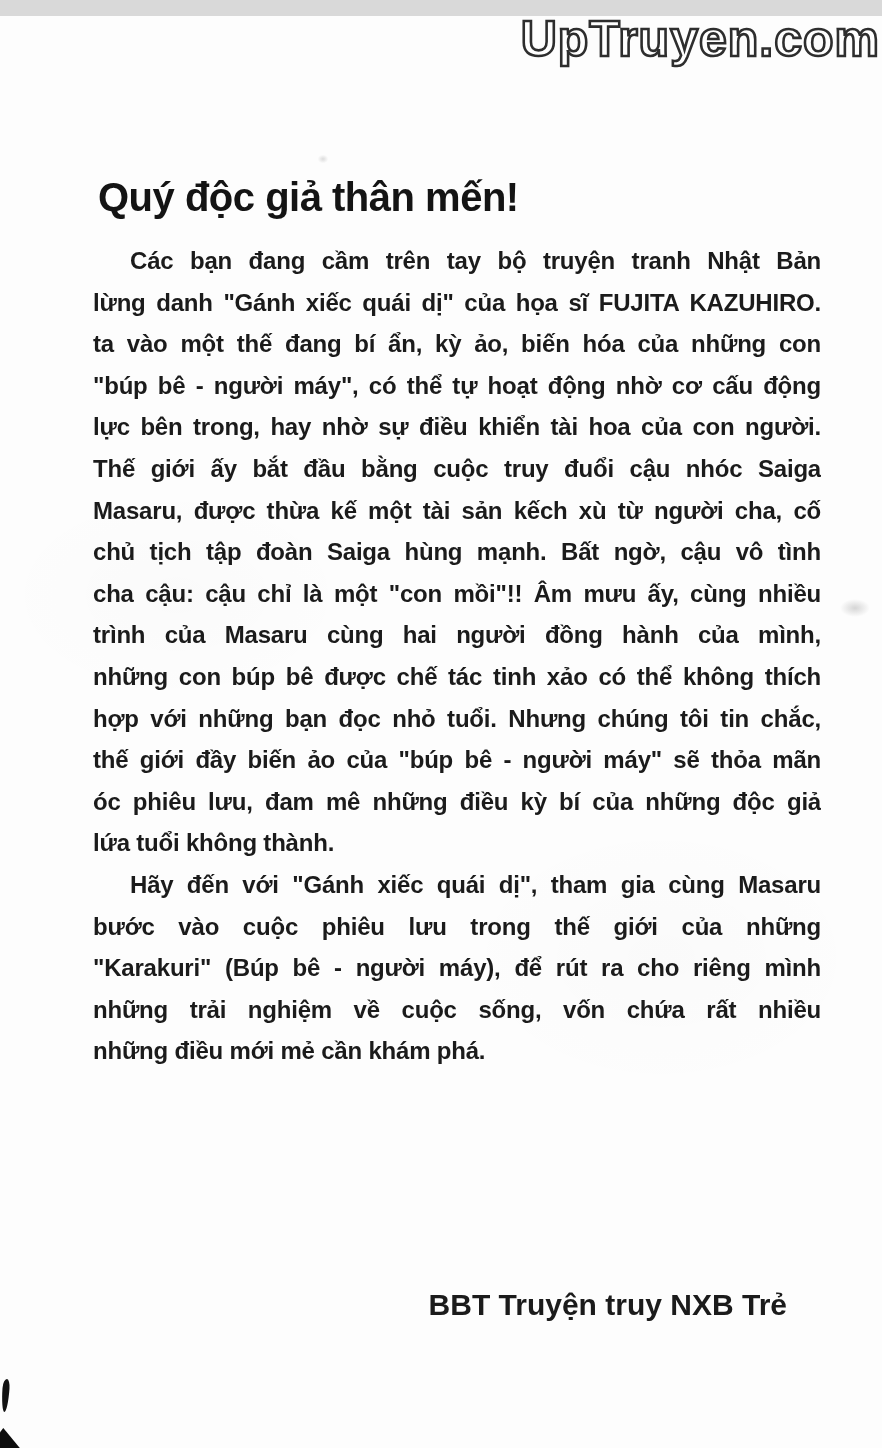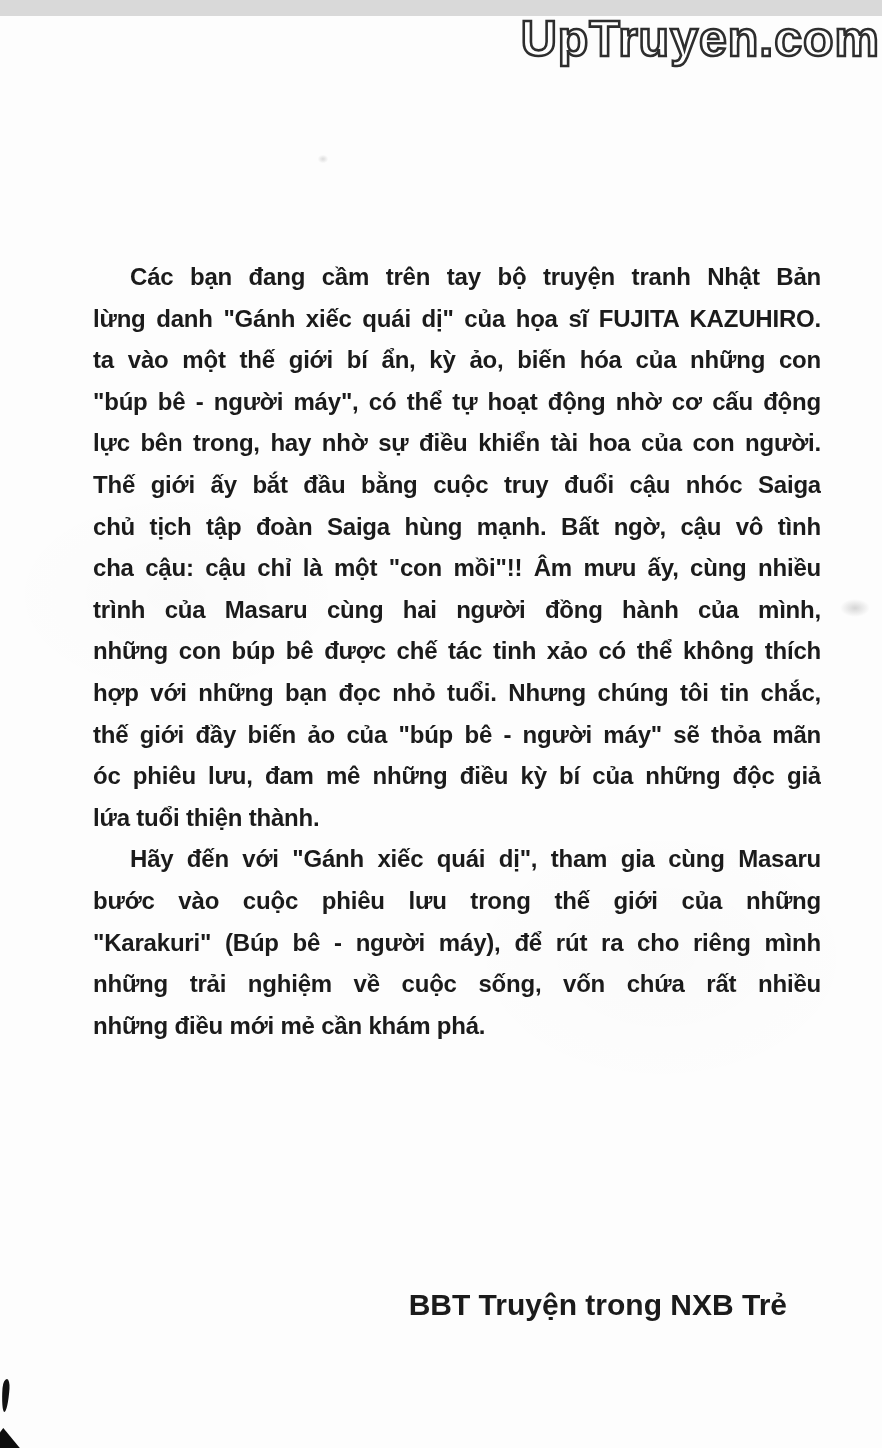--- a/index.html
+++ b/index.html
@@ -34,21 +34,21 @@
     left:98px; top:132px;
     font-size:40px;
     font-weight:bold;
     letter-spacing:-0.5px;
     color:#141414;
     white-space:nowrap;
   }
 
   .bodytext {
     position:absolute;
-    left:93px; top:240px;
+    left:93px; top:224px;
     width:728px;
   }
   .line {
     height:41.6px;
     line-height:41.6px;
     font-size:24px;
     font-weight:bold;
     letter-spacing:-0.2px;
     color:#1b1b1b;
     text-align:justify;
@@ -97,43 +97,45 @@
     background:radial-gradient(ellipse at center, rgba(120,120,120,0.25), rgba(120,120,120,0) 75%);
   }
 </style>
 </head>
 <body>
 
 <div class="page">
 
   <div class="watermark">UpTruyen.com</div>
 
+  <h1 class="title">Quý độc giả thân mến!</h1>
 
   <div class="bodytext">
     <div class="line indent">Các bạn đang cầm trên tay bộ truyện tranh Nhật Bản</div>
     <div class="line">lừng danh "Gánh xiếc quái dị" của họa sĩ FUJITA KAZUHIRO.</div>
-    <div class="line">ta vào một thế giới bí ẩn, kỳ ảo, biến hóa của những con</div>
+    <div class="line">ta vào một thế đang bí ẩn, kỳ ảo, biến hóa của những con</div>
     <div class="line">"búp bê - người máy", có thể tự hoạt động nhờ cơ cấu động</div>
     <div class="line">lực bên trong, hay nhờ sự điều khiển tài hoa của con người.</div>
     <div class="line">Thế giới ấy bắt đầu bằng cuộc truy đuổi cậu nhóc Saiga</div>
+    <div class="line">Masaru, được thừa kế một tài sản kếch xù từ người cha, cố</div>
     <div class="line">chủ tịch tập đoàn Saiga hùng mạnh. Bất ngờ, cậu vô tình</div>
     <div class="line">cha cậu: cậu chỉ là một "con mồi"!! Âm mưu ấy, cùng nhiều</div>
     <div class="line">trình của Masaru cùng hai người đồng hành của mình,</div>
     <div class="line">những con búp bê được chế tác tinh xảo có thể không thích</div>
     <div class="line">hợp với những bạn đọc nhỏ tuổi. Nhưng chúng tôi tin chắc,</div>
     <div class="line">thế giới đầy biến ảo của "búp bê - người máy" sẽ thỏa mãn</div>
     <div class="line">óc phiêu lưu, đam mê những điều kỳ bí của những độc giả</div>
-    <div class="line end">lứa tuổi thiện thành.</div>
+    <div class="line end">lứa tuổi không thành.</div>
     <div class="line indent">Hãy đến với "Gánh xiếc quái dị", tham gia cùng Masaru</div>
     <div class="line">bước vào cuộc phiêu lưu trong thế giới của những</div>
     <div class="line">"Karakuri" (Búp bê - người máy), để rút ra cho riêng mình</div>
     <div class="line">những  trải nghiệm về cuộc sống, vốn chứa rất nhiều</div>
     <div class="line end">những điều mới mẻ cần khám phá.</div>
   </div>
 
-  <div class="signature">BBT Truyện trong NXB Trẻ</div>
+  <div class="signature">BBT Truyện truy NXB Trẻ</div>
 
   <div class="smudge-title"></div>
   <div class="smudge-right"></div>
   <div class="ink-squiggle"></div>
   <div class="corner-triangle"></div>
 
 </div>
 
 </body></html>

